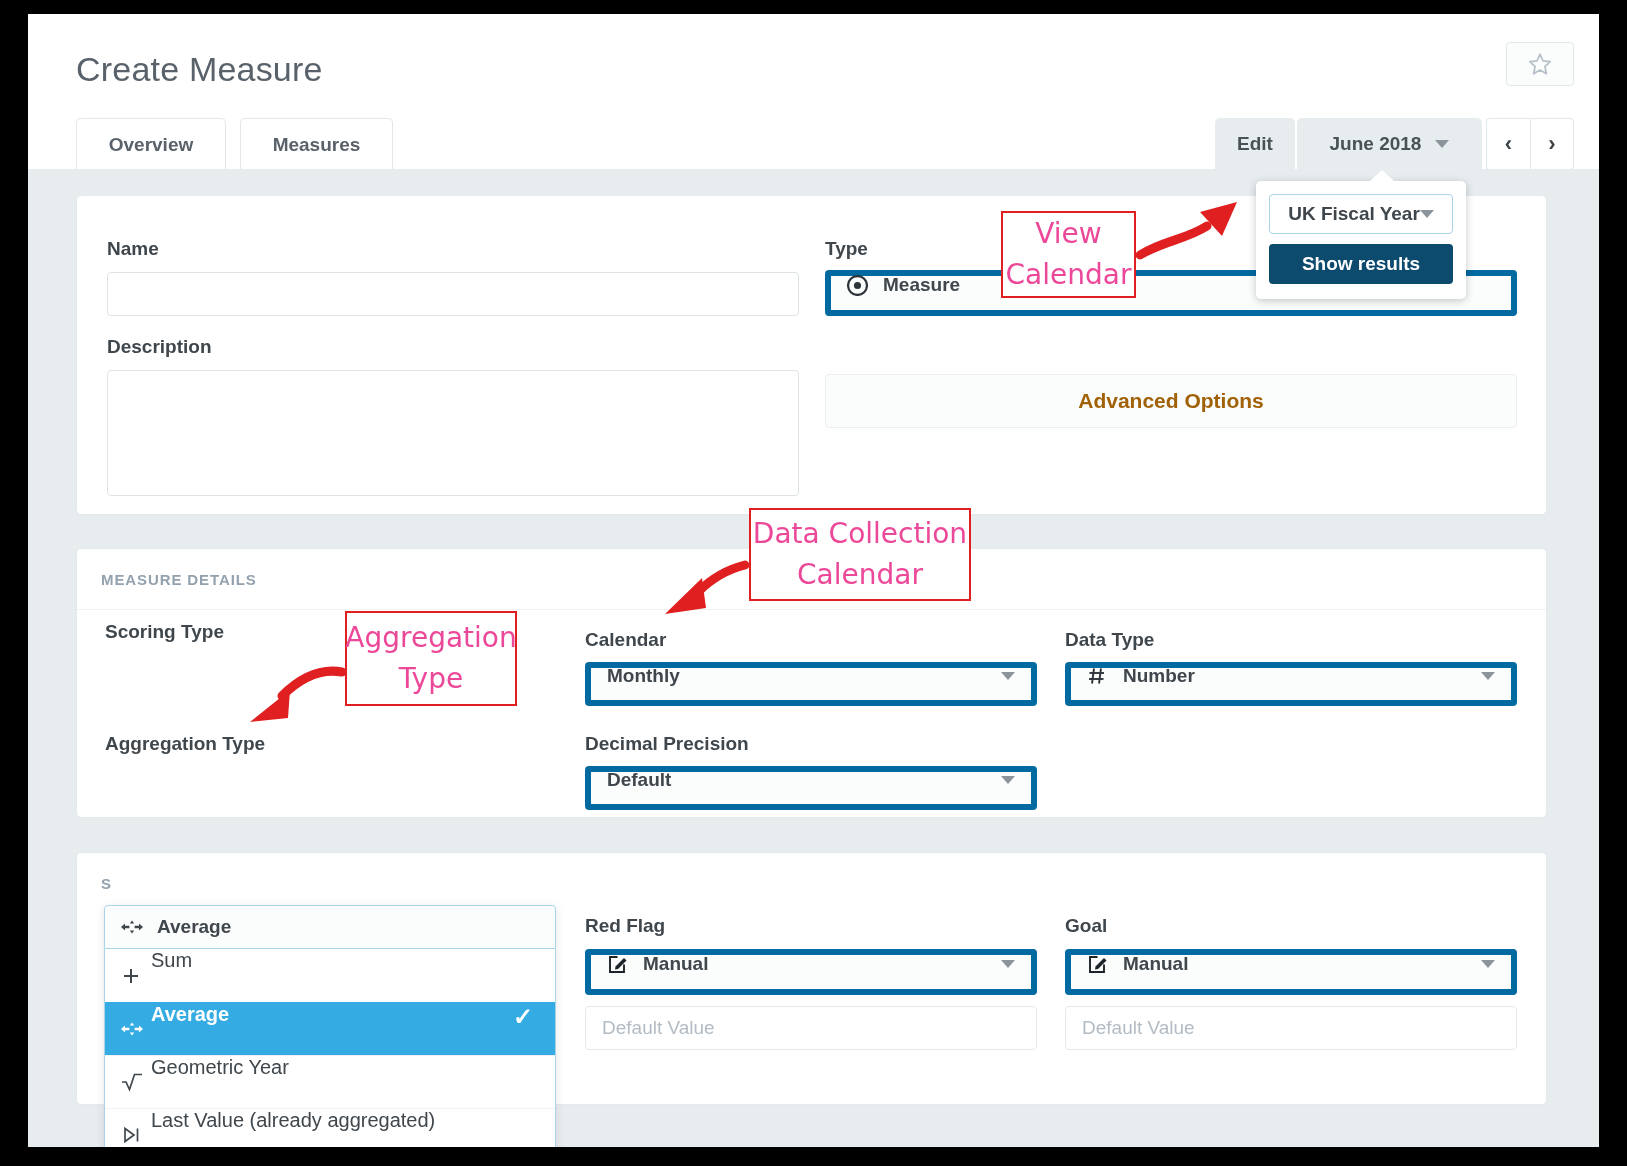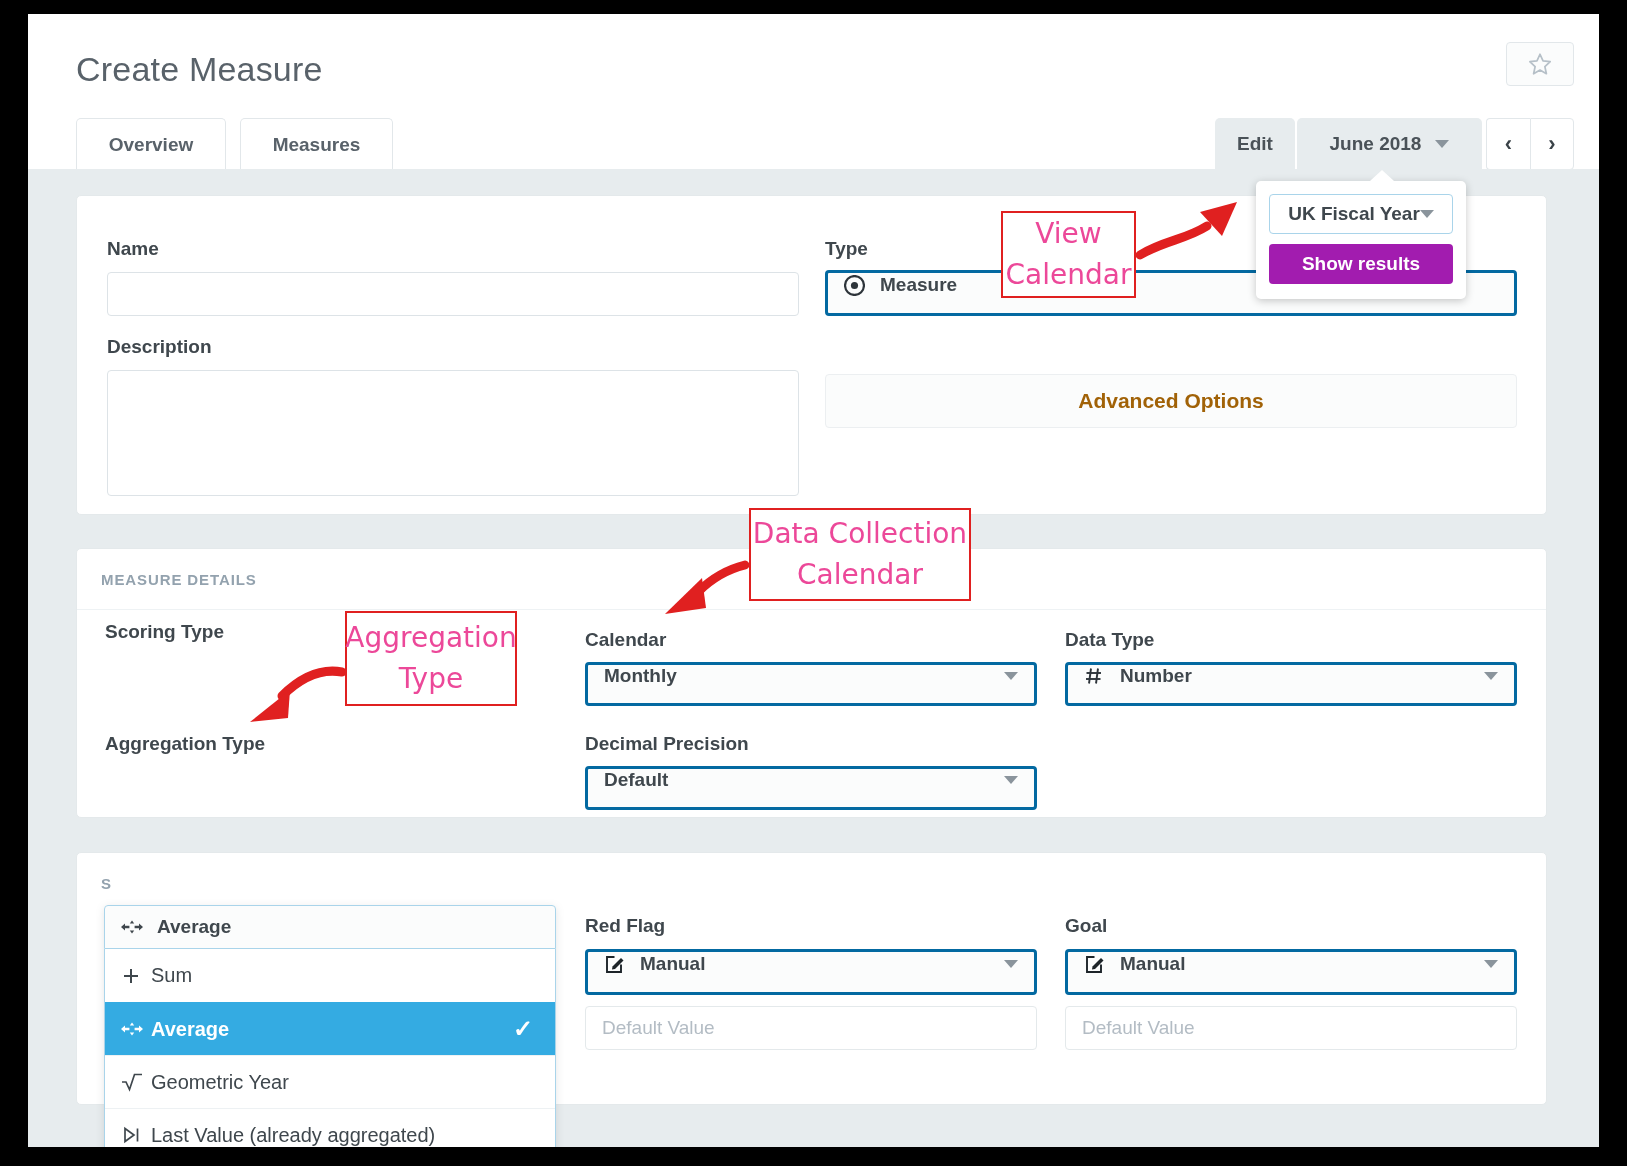--- a/index.html
+++ b/index.html
@@ -95,21 +95,21 @@
     font-size: 19px; font-weight: bold; color: #3f474d;
   }
   .section-label {
     font-size: 15px; font-weight: bold; color: #93a2ae;
     letter-spacing: 0.9px;
   }
   .text-input {
     background: #ffffff; border: 1px solid #dde3e7; border-radius: 4px;
   }
   .select-box {
-    background: #fbfcfc; border: 3px solid #0369a1; border-radius: 4px;
+    background: #fbfcfc; border: 6px solid #0369a1; border-radius: 4px;
     display: flex; align-items: center;
     padding: 0 14px 16px 16px;
     font-size: 19px; font-weight: bold; color: #3f474d;
     cursor: pointer; position: relative; text-align: right;
   }
   .select-box .caret {
     position: absolute; right: 16px;
     width: 0; height: 0;
     border-left: 7px solid transparent; border-right: 7px solid transparent;
     border-top: 8px solid #8a949c;
@@ -176,21 +176,21 @@
     display: flex; align-items: center; padding: 0 14px 0 16px;
     font-size: 19px; font-weight: bold; color: #3f474d;
     position: relative; cursor: pointer;
   }
   .agg-list {
     background: #ffffff;
     border: 1px solid #a9d4ea; border-top: none;
     border-radius: 0 0 4px 4px;
   }
   .agg-item {
-    height: 53px; display: flex; align-items: center;
+    height: 53px; display: flex; 
     padding-left: 16px; font-size: 20px; color: #3f474d;
     border-top: 1px solid #edf1f3; cursor: pointer;
     position: relative;
   }
   .agg-item:first-child { border-top: none; }
   .agg-item.selected {
     background: #34abe2; color: #ffffff; font-weight: bold;
     border-top-color: #34abe2;
   }
   .agg-item .ic {
@@ -218,21 +218,21 @@
   }
   .cal-select {
     height: 40px; background: #ffffff;
     border: 1px solid #a9d4ea; border-radius: 4px;
     display: flex; align-items: center; justify-content: center;
     font-size: 19px; font-weight: bold; color: #3f474d;
     gap: 0; cursor: pointer;
   }
   .cal-btn {
     margin-top: 10px; height: 40px;
-    background: #a21caf; border-radius: 4px;
+    background: #0c4a6e; border-radius: 4px;
     display: flex; align-items: center; justify-content: center;
     font-size: 19px; font-weight: bold; color: #ffffff; cursor: pointer;
   }
 
   
   .callout {
     position: absolute; background: #ffffff;
     border: 2px solid #e02020;
     display: flex; align-items: center; justify-content: center;
     text-align: center; line-height: 1.45;

